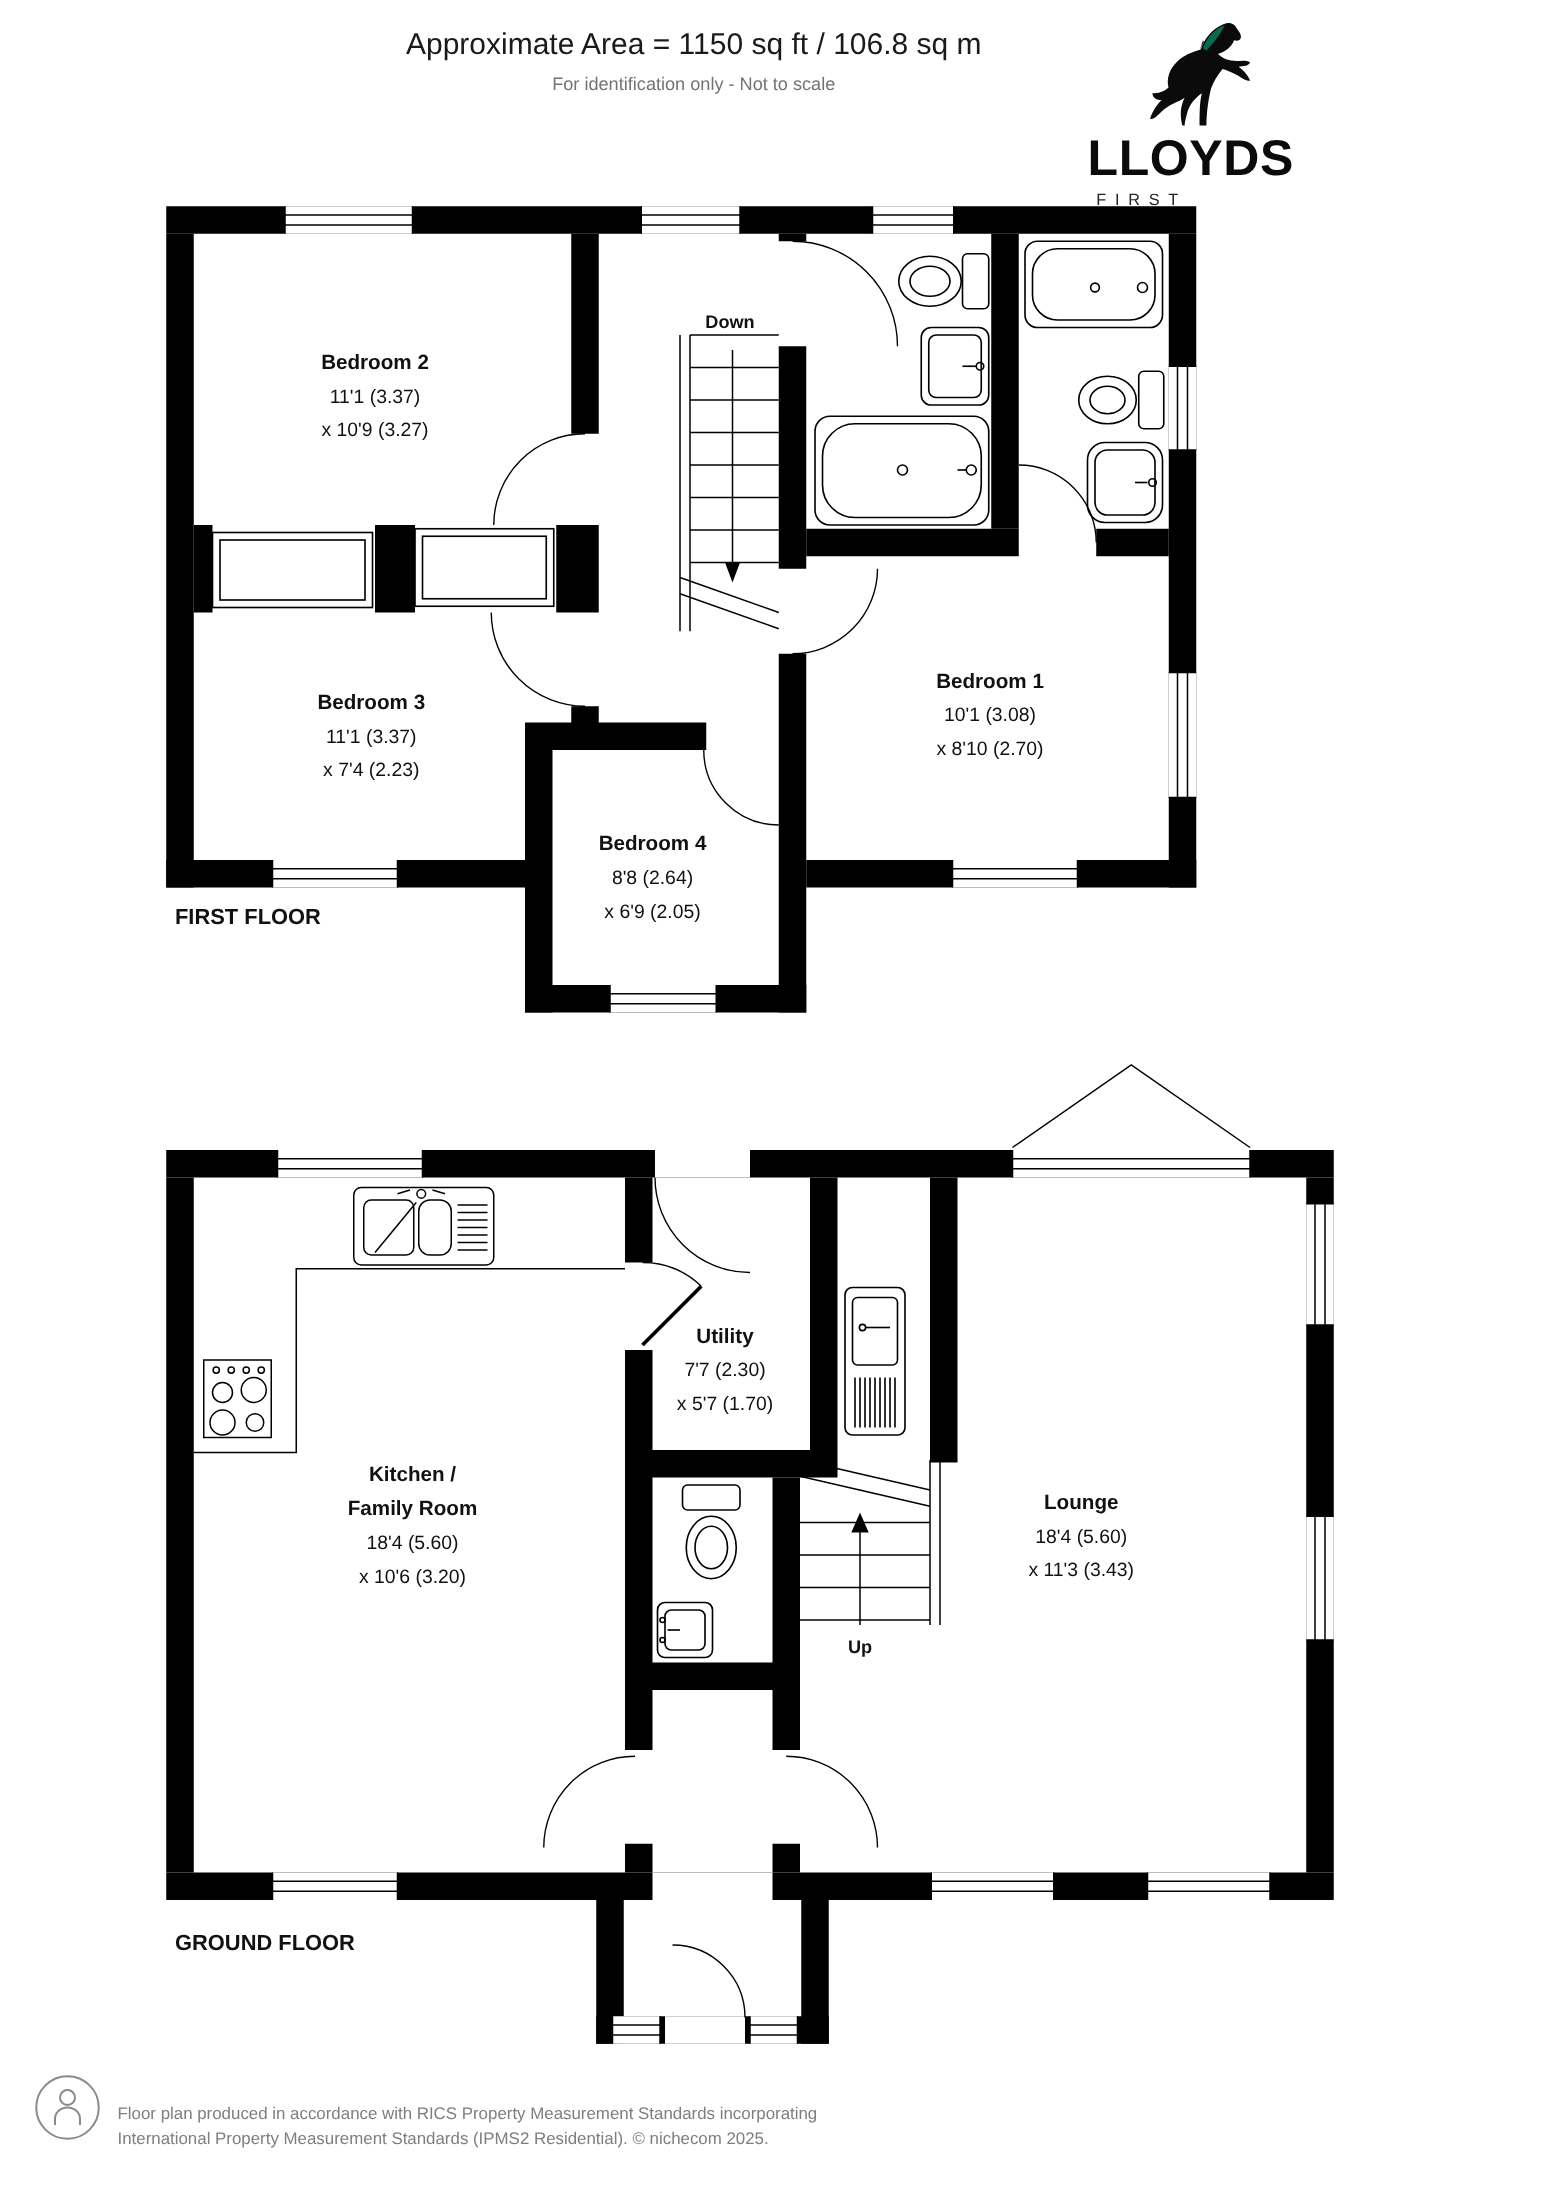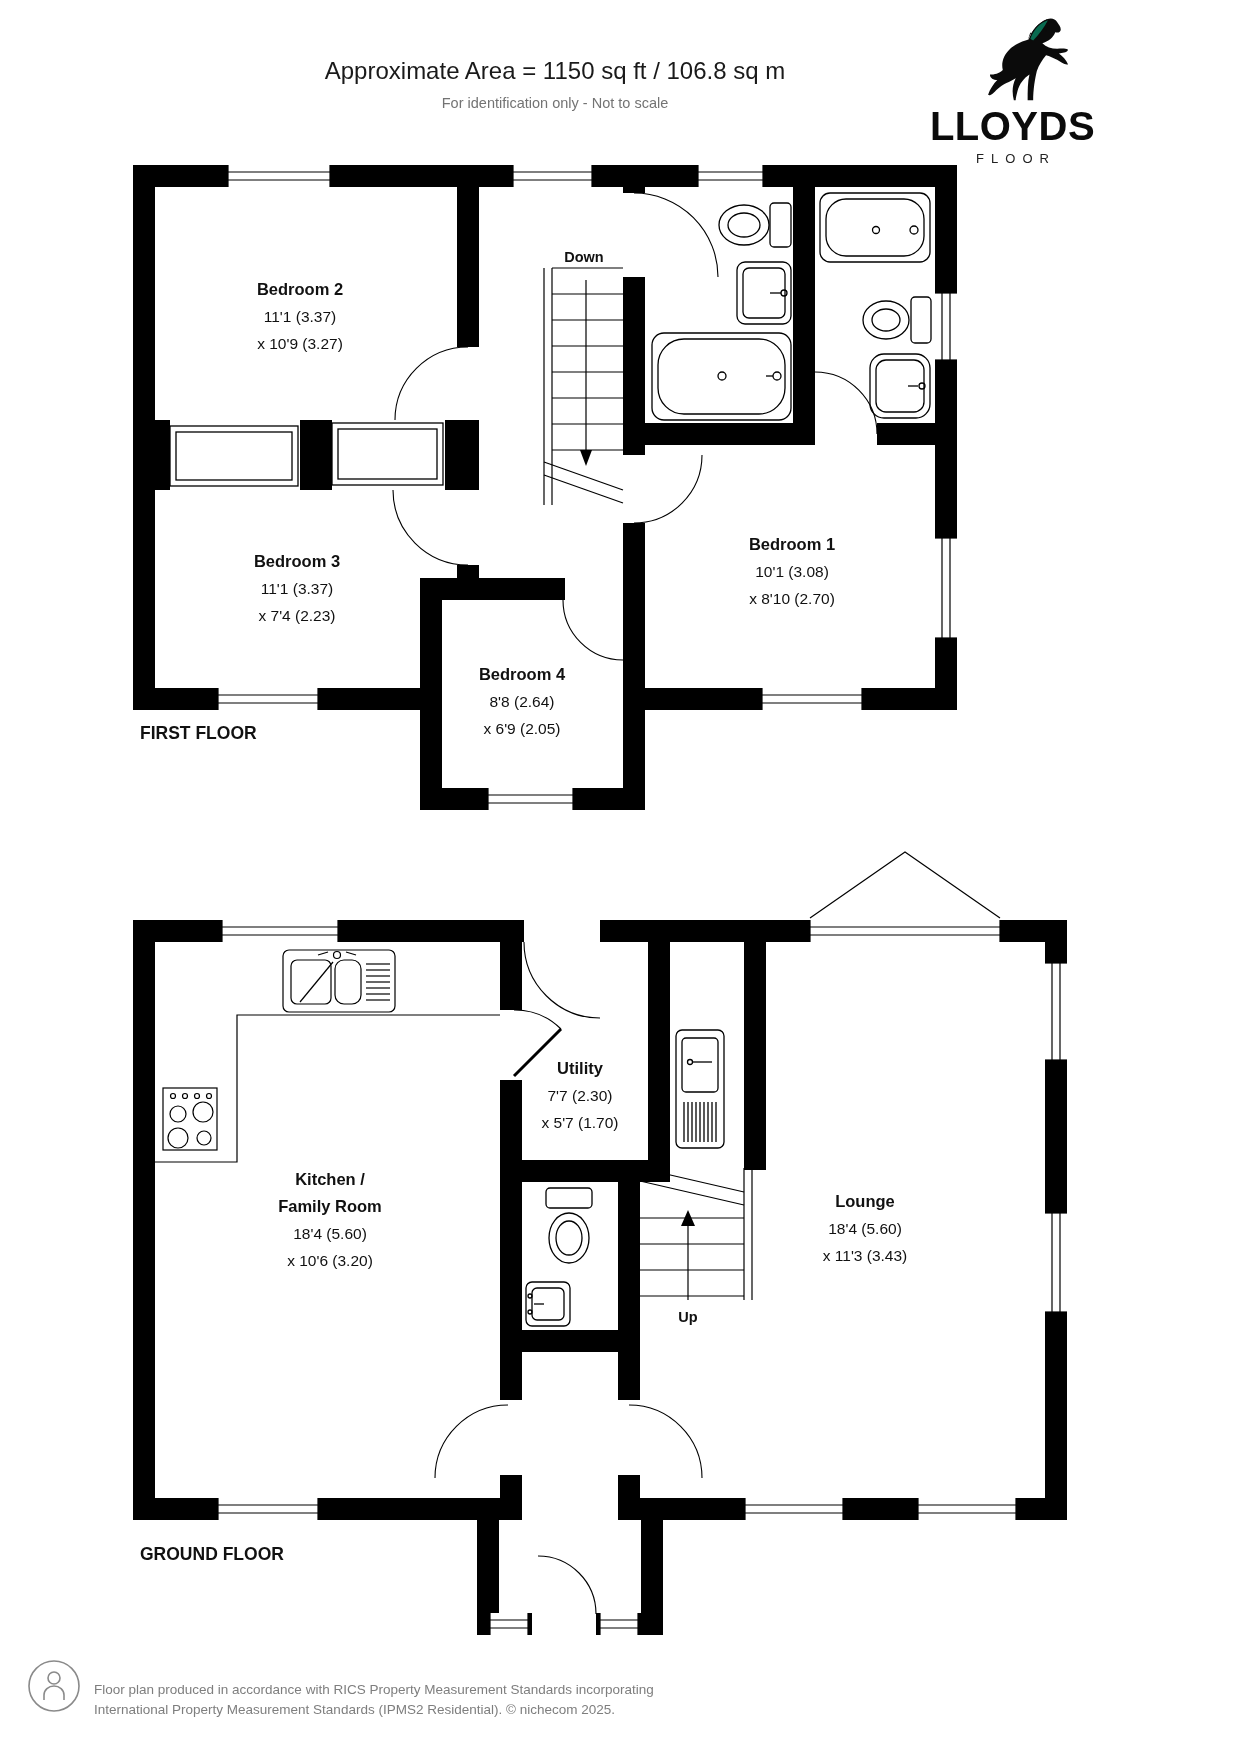--- a/index.html
+++ b/index.html
@@ -1,21 +1,21 @@
 <!DOCTYPE html>
 <html><head>
 <meta charset="utf-8">
 <style>
   html,body{margin:0;padding:0;background:#fff;}
   #page{position:relative;width:1241px;height:1755px;background:#fff;overflow:hidden;
         font-family:"Liberation Sans",sans-serif;color:#111;}
   .hdr{position:absolute;left:0;top:22px;width:1110px;text-align:center;}
-  .hdr-title{font-size:24px;font-weight:500;color:#1a1a1a;margin-top:35px;}
+  .hdr-title{font-size:24px;font-weight:500;color:#1a1a1a;}
   .hdr-sub{font-size:14.5px;margin-top:10px;color:#737373;}
-  .logo{position:absolute;left:920px;top:16px;width:185px;text-align:center;}
+  .logo{position:absolute;left:870px;top:16px;width:185px;text-align:left;}
   .logo-brand{font-size:40px;font-weight:800;letter-spacing:.5px;color:#0b0b0b;margin-top:-4px;}
   .logo-sub{font-size:13px;letter-spacing:7px;padding-left:7px;color:#222;margin-top:2px;}
   svg text{font-family:"Liberation Sans",sans-serif;fill:#111;}
   .room-name{font-size:16.5px;font-weight:bold;text-anchor:middle;}
   .room-dim{font-size:15.5px;text-anchor:middle;}
   .floor-label{font-size:17.5px;font-weight:bold;}
   .stair-label{font-size:14.5px;font-weight:bold;text-anchor:middle;}
   .ftr{position:absolute;left:26px;top:1656px;display:flex;align-items:flex-end;}
   .ftr-lines{margin-left:12px;color:#7e7e7e;font-size:13.5px;line-height:20px;}
 </style>
@@ -39,21 +39,21 @@
             C103,22 100,23 97,22 C95,28 89,32 83,34 C87,38 93,40 99,40 C103,40 107,39 111,41
             C109,45 105,44 101,45 C105,48 109,52 111,57 C107,58 103,54 99,52 C95,50 91,48 87,47
             C83,52 79,58 77,64 C75,72 73,84 73,96 L67,96 C67,86 67,76 69,68 C63,72 58,78 56,86
             C55,90 54,94 54,96 Z"></path>
           <path fill="#0b0b0b" d="M67,31 L70,22 L73,28 L77,19 L80,25 L84,15 L87,21 L90,10 L95,12 L88,8 C78,12 72,20 67,31 Z"></path>
           <path fill="#0a6a50" d="M70,29 C74,19 80,12 89,9 C85,17 79,25 73,31 C72,30 71,30 70,29 Z"></path>
         </g>
       </svg>
     </span>
     <div class="logo-brand">LLOYDS</div>
-    <div class="logo-sub">FLOOR</div>
+    <div class="logo-sub">FIRST</div>
   </div>
 
   <svg width="1241" height="1755" style="position:absolute;left:0;top:0">
 
     <g>
       <g fill="#000">
         <rect x="133" y="165" width="824" height="22"></rect>
         <rect x="133" y="187" width="22" height="523"></rect>
         <rect x="935" y="187" width="22" height="523"></rect>
         <rect x="133" y="688" width="287" height="22"></rect>

